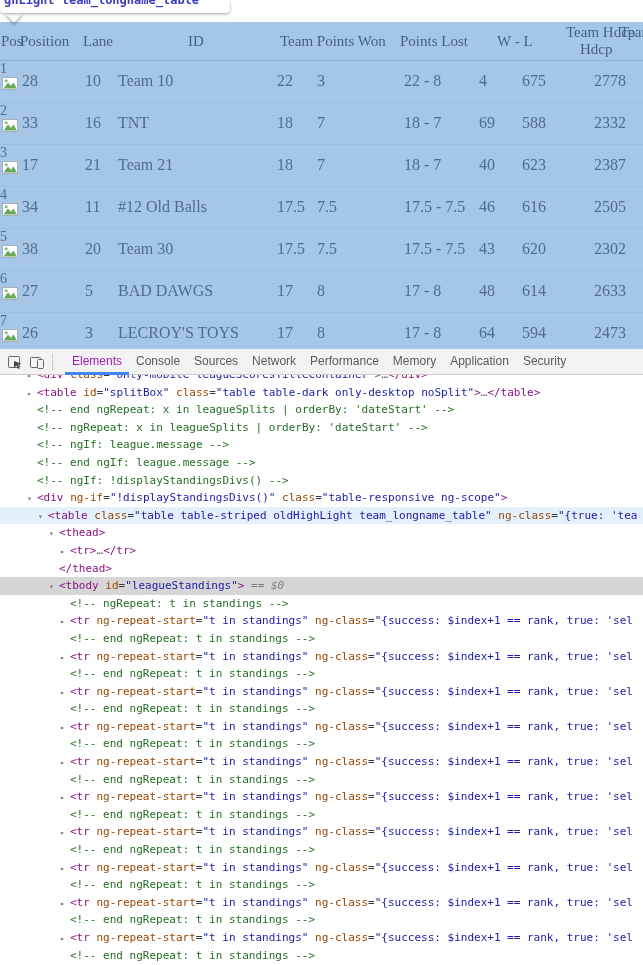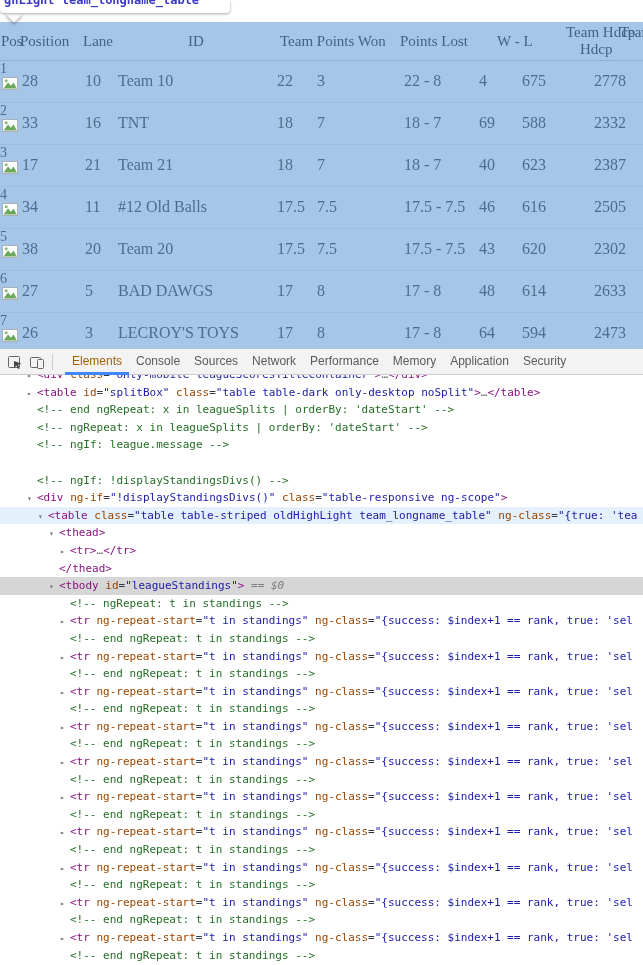--- a/index.html
+++ b/index.html
@@ -34,21 +34,21 @@
              transform:rotate(45deg);box-shadow:2px 2px 3px rgba(0,0,0,.25);z-index:5;}
 
   
   .dtbar{position:absolute;top:349px;left:0;width:643px;height:25px;background:#f3f3f3;
          border-bottom:1px solid #ccc;display:flex;align-items:center;z-index:3;}
   .dticon{width:18px;height:18px;display:flex;align-items:center;justify-content:center;}
   .dticon.first{margin-left:6px}.dticon.second{margin-left:4px}
   .sep{width:1px;height:16px;background:#ccc;margin:0 4px 0 6px;}
   .tabs{display:flex;height:100%;margin-left:8px;}
   .tab{position:relative;padding:0 7px;line-height:25px;font-size:12px;color:#5a5a5a;cursor:default;}
-  .tab.selected{color:#a16207;text-align:center;}
+  .tab.selected{color:#a21caf;text-align:center;}
   .tab.selected::after{content:"";position:absolute;left:0;right:0;bottom:-1px;height:3px;background:#4285f4;}
 
   
   .code{position:absolute;top:375px;left:0;width:643px;height:590px;background:#fff;overflow:hidden;
         font-family:"DejaVu Sans Mono",monospace;font-size:11px;line-height:17.6px;color:#303942;}
   .cl{white-space:pre;height:17.6px;overflow:hidden;}
   .ind0{padding-left:27px}.ind1{padding-left:38px}.ind2{padding-left:49px}.ind3{padding-left:60px}
   .arrow{display:inline-block;width:10px;color:#777;font-size:8px;}
   .clip-top{margin-top:-9px;}
   .bg-hover{background:#e4f0fb;}
@@ -146,21 +146,21 @@
           </div>
           <div class="trow">
             <span class="rownum">5</span>
             <span class="icon-broken"><svg width="16" height="13" viewBox="0 0 16 13">
                 <rect x="0.5" y="0.5" width="15" height="12" fill="#fdfdfd" stroke="#a9b0b8"></rect>
                 <circle cx="4.2" cy="3.8" r="1.5" fill="#8fb97a"></circle>
                 <path d="M1.5 11.5 L6 5.5 L9 8.8 L11.5 5.5 L14.8 11.5 Z" fill="#6aa85c"></path>
               </svg></span>
             <span class="c2">38</span>
             <span class="c3">20</span>
-            <span class="c4">Team 20</span>
+            <span class="c4">Team 30</span>
             <span class="c5">17.5</span>
             <span class="c6">7.5</span>
             <span class="c7">17.5 - 7.5</span>
             <span class="c8">43</span>
             <span class="c9">620</span>
             <span class="c10">2302</span>
           </div>
           <div class="trow">
             <span class="rownum">6</span>
             <span class="icon-broken"><svg width="16" height="13" viewBox="0 0 16 13">
@@ -229,21 +229,21 @@
         <div class="tab">Security</div>
       </div>
   </div>
 
   <div class="code">
       <div class="cl ind0 clip-top"><span class="arrow">▸</span><span class="tk-p">&lt;div </span><span class="tk-a">class</span><span class="tk-n">=</span><span class="tk-v">"only-mobile leagueScoresTitleContainer"</span><span class="tk-p">&gt;</span><span class="tk-e">…</span><span class="tk-p">&lt;/div&gt;</span></div>
       <div class="cl ind0"><span class="arrow">▸</span><span class="tk-p">&lt;table </span><span class="tk-a">id</span><span class="tk-n">=</span><span class="tk-v">"splitBox"</span><span class="tk-n"> </span><span class="tk-a">class</span><span class="tk-n">=</span><span class="tk-v">"table table-dark only-desktop noSplit"</span><span class="tk-p">&gt;</span><span class="tk-e">…</span><span class="tk-p">&lt;/table&gt;</span></div>
       <div class="cl ind0"><span class="arrow"> </span><span class="tk-c">&lt;!-- end ngRepeat: x in leagueSplits | orderBy: 'dateStart' --&gt;</span></div>
       <div class="cl ind0"><span class="arrow"> </span><span class="tk-c">&lt;!-- ngRepeat: x in leagueSplits | orderBy: 'dateStart' --&gt;</span></div>
       <div class="cl ind0"><span class="arrow"> </span><span class="tk-c">&lt;!-- ngIf: league.message --&gt;</span></div>
-      <div class="cl ind0"><span class="arrow"> </span></div>
+      <div class="cl ind0"><span class="arrow"> </span><span class="tk-c">&lt;!-- end ngIf: league.message --&gt;</span></div>
       <div class="cl ind0"><span class="arrow"> </span><span class="tk-c">&lt;!-- ngIf: !displayStandingsDivs() --&gt;</span></div>
       <div class="cl ind0"><span class="arrow">▾</span><span class="tk-p">&lt;div </span><span class="tk-a">ng-if</span><span class="tk-n">=</span><span class="tk-v">"!displayStandingsDivs()"</span><span class="tk-n"> </span><span class="tk-a">class</span><span class="tk-n">=</span><span class="tk-v">"table-responsive ng-scope"</span><span class="tk-p">&gt;</span></div>
       <div class="cl ind1 bg-hover"><span class="arrow">▾</span><span class="tk-p">&lt;table </span><span class="tk-a">class</span><span class="tk-n">=</span><span class="tk-v">"table table-striped oldHighLight team_longname_table"</span><span class="tk-n"> </span><span class="tk-a">ng-class</span><span class="tk-n">=</span><span class="tk-v">"{true: 'tea</span></div>
       <div class="cl ind2"><span class="arrow">▾</span><span class="tk-p">&lt;thead&gt;</span></div>
       <div class="cl ind3"><span class="arrow">▸</span><span class="tk-p">&lt;tr&gt;</span><span class="tk-e">…</span><span class="tk-p">&lt;/tr&gt;</span></div>
       <div class="cl ind2"><span class="arrow"> </span><span class="tk-p">&lt;/thead&gt;</span></div>
       <div class="cl ind2 bg-selected"><span class="arrow">▾</span><span class="tk-p">&lt;tbody </span><span class="tk-a">id</span><span class="tk-n">=</span><span class="tk-v">"leagueStandings"</span><span class="tk-p">&gt;</span><span class="tk-d"> == $0</span></div>
       <div class="cl ind3"><span class="arrow"> </span><span class="tk-c">&lt;!-- ngRepeat: t in standings --&gt;</span></div>
       <div class="cl ind3"><span class="arrow">▸</span><span class="tk-p">&lt;tr </span><span class="tk-a">ng-repeat-start</span><span class="tk-n">=</span><span class="tk-v">"t in standings"</span><span class="tk-n"> </span><span class="tk-a">ng-class</span><span class="tk-n">=</span><span class="tk-v">"{success: $index+1 == rank, true: 'sel</span></div>
       <div class="cl ind3"><span class="arrow"> </span><span class="tk-c">&lt;!-- end ngRepeat: t in standings --&gt;</span></div>

